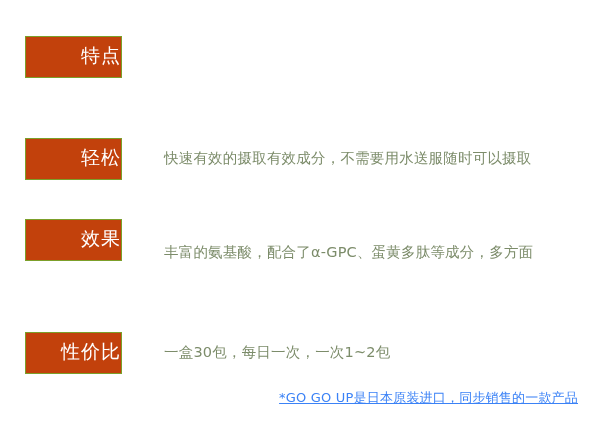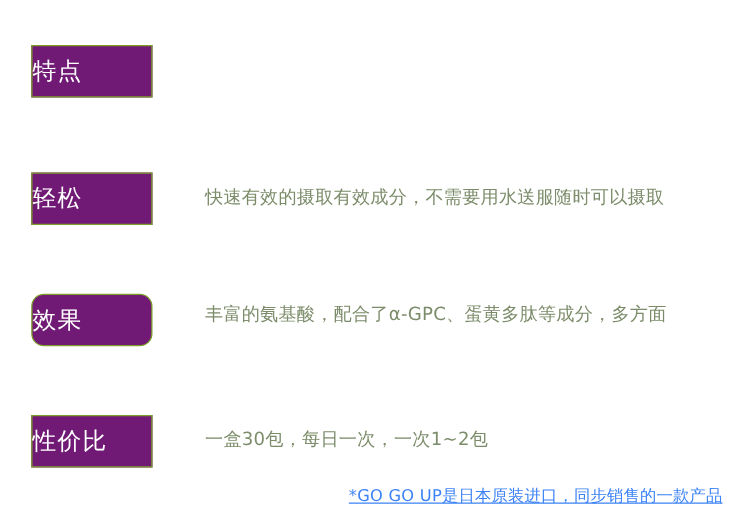--- a/index.html
+++ b/index.html
@@ -28,28 +28,29 @@
     left: 0;
     width: 600px;
   }
 
   .label-chip {
     position: absolute;
     left: 25px;
     width: 97px;
     height: 42px;
     box-sizing: border-box;
-    background: #701a75;
+    background: #c2410c;
     border: 1px solid #7c9f2a;
     color: #ffffff;
     font-size: 19px;
     line-height: 40px;
-    text-align: left;
+    text-align: right;
     letter-spacing: 1px;
     white-space: nowrap;
+    font-family: Liberation Mono, monospace;
   }
 
   .row-text {
     position: absolute;
     left: 164px;
     width: 420px;
     color: #7c8c6a;
     font-size: 14.5px;
     line-height: 25px;
     letter-spacing: 0.2px;
@@ -60,21 +61,21 @@
     white-space: nowrap;
   }
 
   
   #row-1 .label-chip { top: 36px; }
   #row-1 .row-text    { top: 41px; }
 
   #row-2 .label-chip { top: 138px; }
   #row-2 .row-text    { top: 146px; }
 
-  #row-3 .label-chip { top: 235px; border-radius: 10px; }
+  #row-3 .label-chip { top: 219px; }
   #row-3 .row-text    { top: 240px; }
 
   #row-4 .label-chip { top: 332px; }
   #row-4 .row-text    { top: 340px; }
 
   .footnote {
     position: absolute;
     top: 389px;
     right: 22px;
     color: #3b82f6;

